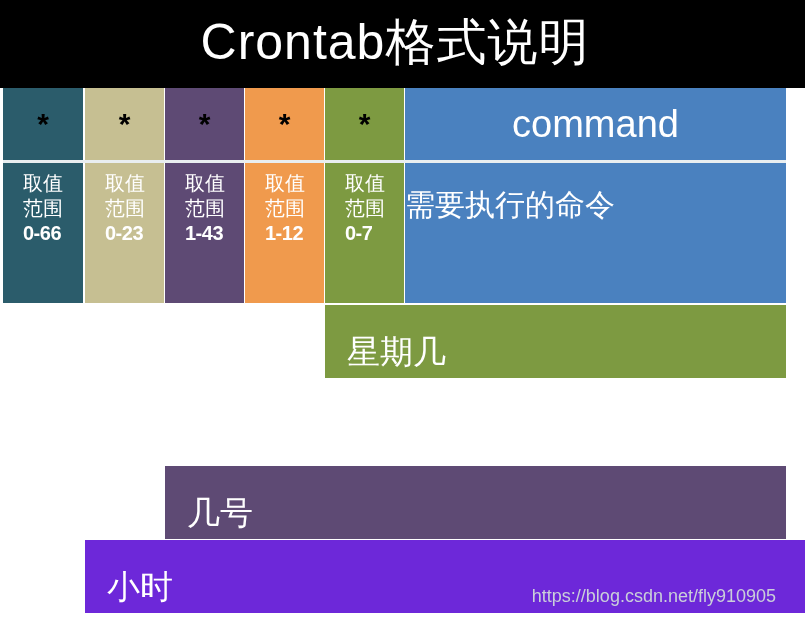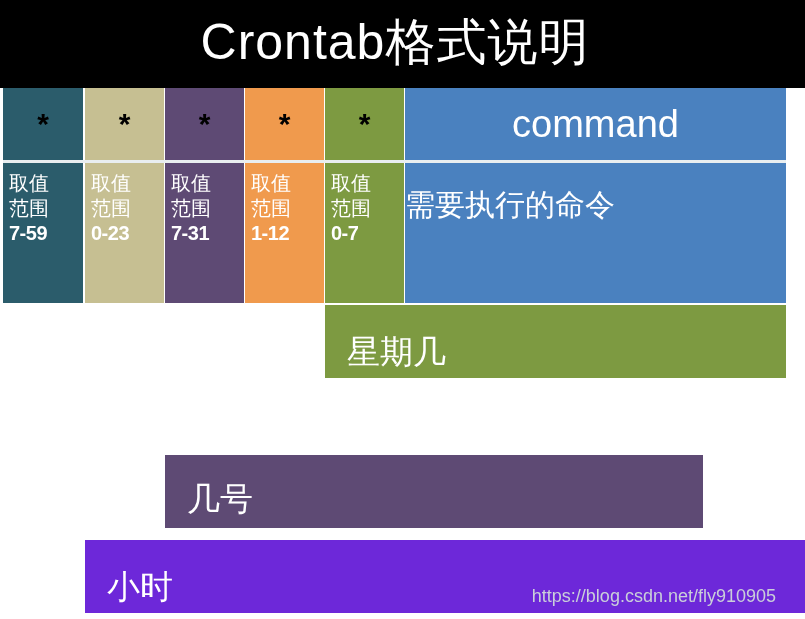--- a/index.html
+++ b/index.html
@@ -98,21 +98,21 @@
     line-height: 1;
   }
 
   
   .range-col {
     top: 75px;
     height: 140px;
     color: #ffffff;
     font-size: 20px;
     line-height: 25px;
-    padding: 8px 0 0 6px;
+    padding: 8px 0 0 20px;
   }
   .range-col .rtext {
     display: block;
     white-space: nowrap;
   }
   .range-col .rnum {
     font-weight: bold;
     letter-spacing: -0.5px;
   }
 
@@ -159,25 +159,24 @@
   }
   #band-month {
     left: 242px;
     top: 290px;
     width: 541px;
     height: 73px;
     background: #f09a4d;
   }
   #band-dayofmonth {
     left: 162px;
-    top: 367px;
-    width: 538px;
+    top: 378px;
+    width: 621px;
     height: 73px;
     background: #5e4a74;
-    font-family: Liberation Mono, monospace;
   }
   #band-hour {
     left: 82px;
     top: 436px;
     width: 783px;
     height: 73px;
     background: #6d28d9;
     margin-top: 16px;
   }
   #band-minute {
@@ -238,31 +237,31 @@
       <span class="star-glyph">*</span>
     </div>
 
     <div class="cell" id="command-header">
       <span class="htext">command</span>
     </div>
 
     <div class="cell range-col" style="left:0px; width:80px; background:#2b5c6b;">
       <span class="rtext">取值</span>
       <span class="rtext">范围</span>
-      <span class="rtext rnum">7-59</span>
+      <span class="rtext rnum">0-66</span>
     </div>
     <div class="cell range-col" style="left:82px; width:79px; background:#c6bf92;">
       <span class="rtext">取值</span>
       <span class="rtext">范围</span>
       <span class="rtext rnum">0-23</span>
     </div>
     <div class="cell range-col" style="left:162px; width:79px; background:#5e4a74;">
       <span class="rtext">取值</span>
       <span class="rtext">范围</span>
-      <span class="rtext rnum">7-31</span>
+      <span class="rtext rnum">1-43</span>
     </div>
     <div class="cell range-col" style="left:242px; width:79px; background:#f09a4d;">
       <span class="rtext">取值</span>
       <span class="rtext">范围</span>
       <span class="rtext rnum">1-12</span>
     </div>
     <div class="cell range-col" style="left:322px; width:79px; background:#7d9a41;">
       <span class="rtext">取值</span>
       <span class="rtext">范围</span>
       <span class="rtext rnum">0-7</span>

